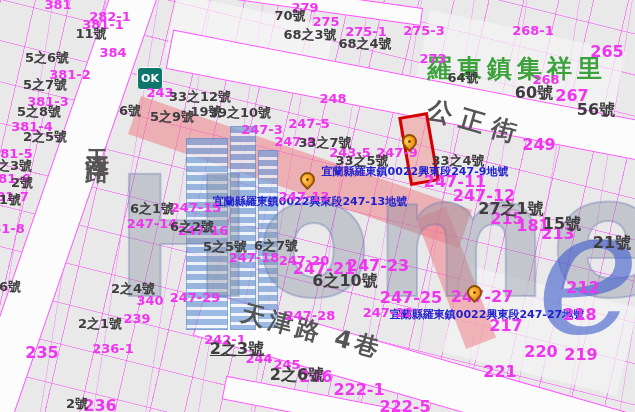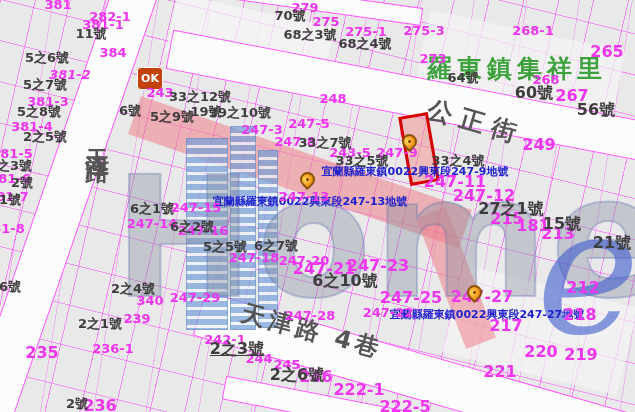--- a/index.html
+++ b/index.html
@@ -14,21 +14,21 @@
   .pink{position:absolute;background:rgba(236,128,136,.55);}
   #sel-parcel{position:absolute;left:404px;top:114px;width:30px;height:70px;
     transform:rotate(-10deg);border:3px solid #d40000;background:rgba(242,150,150,.55);box-sizing:border-box;}
   .bldg{position:absolute;opacity:.8;border:1px solid rgba(90,130,190,.7);box-sizing:border-box;
     background:repeating-linear-gradient(180deg, rgba(118,160,216,.9) 0 6px, rgba(238,244,252,.95) 6px 9px);}
   #wm-text{position:absolute;left:390px;top:238px;transform:translate(-50%,-50%);
     font-size:168px;font-weight:700;letter-spacing:2px;color:rgba(138,146,160,.40);
     -webkit-text-stroke:2px rgba(100,120,180,.35);white-space:nowrap;}
   #wm-e{position:absolute;left:588px;top:272px;transform:translate(-50%,-50%);
     font-size:175px;font-style:italic;font-family:"DejaVu Serif",serif;color:rgba(66,96,205,.62);}
-  #ok-logo{position:absolute;left:137px;top:67px;width:26px;height:23px;background:#c2410c;
+  #ok-logo{position:absolute;left:137px;top:67px;width:26px;height:23px;background:#0f766e;
     border-radius:4px;color:#fff;font-weight:700;font-size:11px;display:flex;
     align-items:center;justify-content:center;box-shadow:0 0 0 1px #fff inset;}
   .lbl{position:absolute;transform:translate(-50%,-50%);white-space:nowrap;line-height:1;}
   .m {color:#ef35ef;font-size:13px;font-weight:700;}
   .M {color:#ef35ef;font-size:16px;font-weight:700;}
   .d {color:#3d3d3d;font-size:13px;font-weight:700;}
   .d2{color:#3d3d3d;font-size:16px;font-weight:700;}
   .b {color:#2121cd;font-size:11px;font-weight:700;}
   .g {color:#3da23d;font-size:25px;font-weight:700;letter-spacing:5px;}
   .sv{color:#555;font-size:24px;font-weight:700;writing-mode:vertical-rl;text-orientation:upright;letter-spacing:6px;}
@@ -72,21 +72,21 @@
       <span class="lbl sv" style="left: 97px; top: 138px;">天津路</span>
       <span class="lbl sr1" style="left: 476px; top: 122px;">公正街</span>
       <span class="lbl sr2" style="left: 312px; top: 331px;">天津路 4巷</span>
       <span class="lbl g" style="left: 517px; top: 68px;">羅東鎮集祥里</span>
       <span class="lbl b" style="left: 415px; top: 171px;">宜蘭縣羅東鎮0022興東段247-9地號</span>
       <span class="lbl b" style="left: 310px; top: 201px;">宜蘭縣羅東鎮0022興東段247-13地號</span>
       <span class="lbl b" style="left: 487px; top: 314px;">宜蘭縣羅東鎮0022興東段247-27地號</span>
       <span class="lbl m" style="left: 58px; top: 4px;">381</span>
       <span class="lbl m" style="left: 103px; top: 24px;">381-1</span>
       <span class="lbl m" style="left: 113px; top: 52px;">384</span>
-      <span class="lbl m" style="left: 70px; top: 74px; font-style: italic;">381-2</span>
+      <span class="lbl m" style="left: 70px; top: 74px;">381-2</span>
       <span class="lbl m" style="left: 48px; top: 101px;">381-3</span>
       <span class="lbl m" style="left: 32px; top: 126px;">381-4</span>
       <span class="lbl m" style="left: 12px; top: 153px;">381-5</span>
       <span class="lbl m" style="left: 10px; top: 178px;">381-6</span>
       <span class="lbl m" style="left: 8px; top: 196px;">381-7</span>
       <span class="lbl m" style="left: 4px; top: 228px;">381-8</span>
       <span class="lbl m" style="left: 110px; top: 16px;">282-1</span>
       <span class="lbl m" style="left: 305px; top: 7px;">279</span>
       <span class="lbl m" style="left: 326px; top: 21px;">275</span>
       <span class="lbl m" style="left: 366px; top: 31px;">275-1</span>

